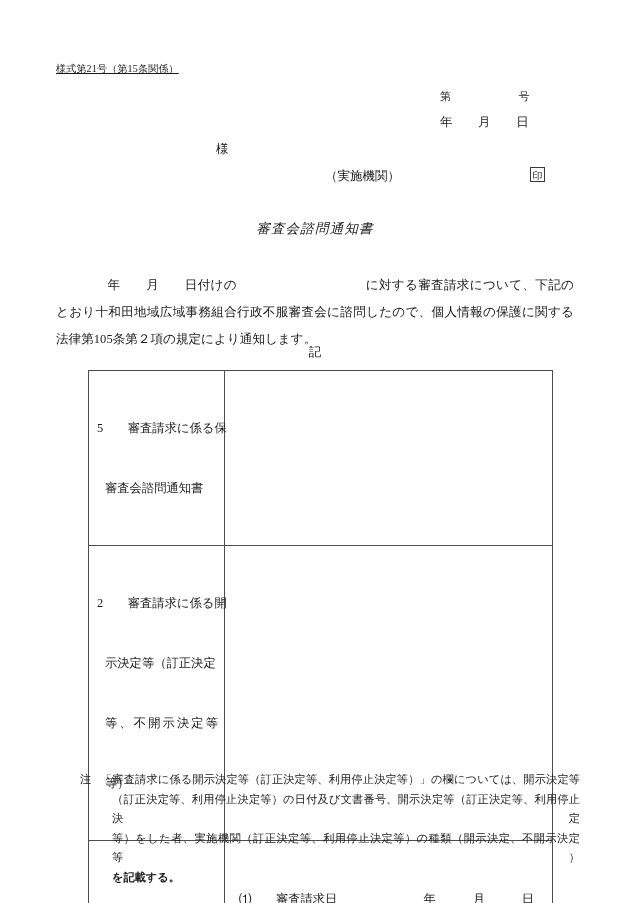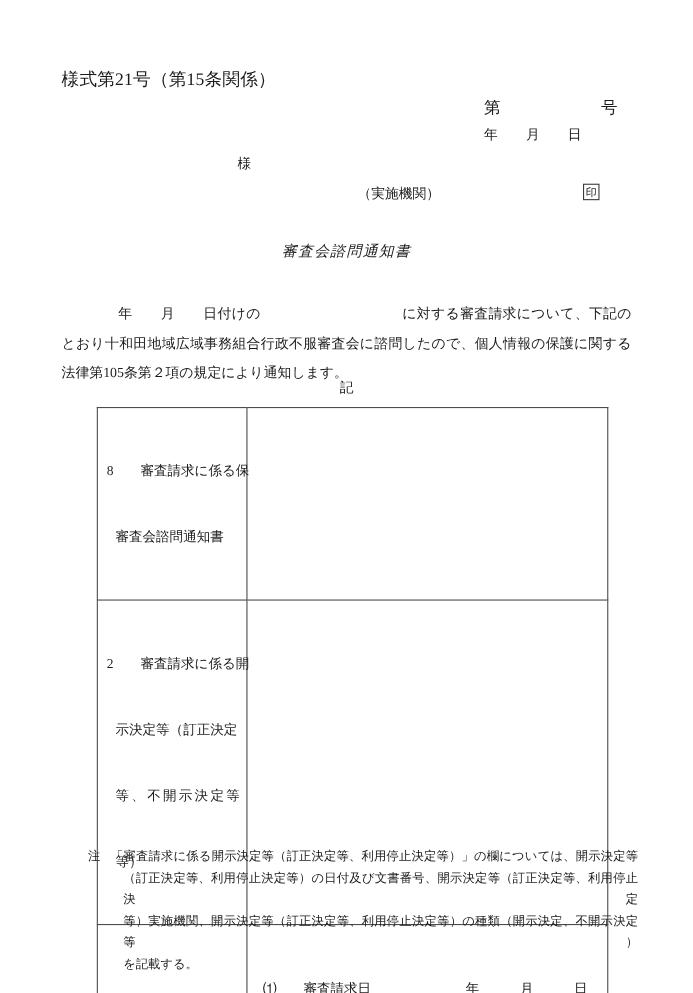--- a/index.html
+++ b/index.html
@@ -18,29 +18,30 @@
     background: #ffffff;
     overflow: hidden;
     box-sizing: border-box;
   }
 
   
   .form-no {
     position: absolute;
     left: 56px;
     top: 62px;
-    font-size: 16px;
+    font-size: 10px;
     letter-spacing: 0.2px;
     white-space: pre;
+    text-decoration: underline;
   }
   .doc-number {
     position: absolute;
     left: 440px;
     top: 89px;
-    font-size: 15px;
+    font-size: 11px;
     white-space: pre;
     letter-spacing: 0.2px;
   }
   .doc-date {
     position: absolute;
     left: 440px;
     top: 114px;
     font-size: 12.5px;
     white-space: pre;
     letter-spacing: 0.2px;
@@ -177,20 +178,21 @@
     text-indent: 0;
   }
   .note .note-body .nl {
     display: block;
     text-align: justify;
     text-align-last: justify;
     white-space: normal;
   }
   .note .note-body .nl.last {
     text-align-last: left;
+    font-weight: bold;
   }
   .note .note-body .nl.ind {
     padding-left: 11px;
   }
 </style>
 </head>
 <body>
 
 <div class="page">
 
@@ -208,21 +210,21 @@
 
   <div class="body-text">　　　　年　　月　　日付けの　　　　　　　　　　に対する審査請求について、下記のとおり十和田地域広域事務組合行政不服審査会に諮問したので、個人情報の保護に関する法律第105条第２項の規定により通知します。</div>
 
   <div class="ki-mark">記</div>
 
   <table class="form-table">
     <tbody>
       <tr class="r1">
         <td class="col-label">
           <div class="lbl-inner">
-            <span class="ln">8　　審査請求に係る保</span>
+            <span class="ln">5　　審査請求に係る保</span>
             <span class="ln lbl-mid">審査会諮問通知書</span>
           </div>
         </td>
         <td class="col-value">
           <div class="val-inner"></div>
         </td>
       </tr>
 
       <tr class="r2">
         <td class="col-label">
@@ -253,18 +255,18 @@
       </tr>
 
     </tbody>
   </table>
 
   <div class="note">
     <span class="note-head">注</span>
     <span class="note-body">
       <span class="nl">「審査請求に係る開示決定等（訂正決定等、利用停止決定等）」の欄については、開示決定等</span>
       <span class="nl ind">（訂正決定等、利用停止決定等）の日付及び文書番号、開示決定等（訂正決定等、利用停止決定</span>
-      <span class="nl ind">等）実施機関、開示決定等（訂正決定等、利用停止決定等）の種類（開示決定、不開示決定等）</span>
+      <span class="nl ind">等）をした者、実施機関（訂正決定等、利用停止決定等）の種類（開示決定、不開示決定等）</span>
       <span class="nl ind last">を記載する。</span>
     </span>
   </div>
 
 </div>
 
 </body></html>

